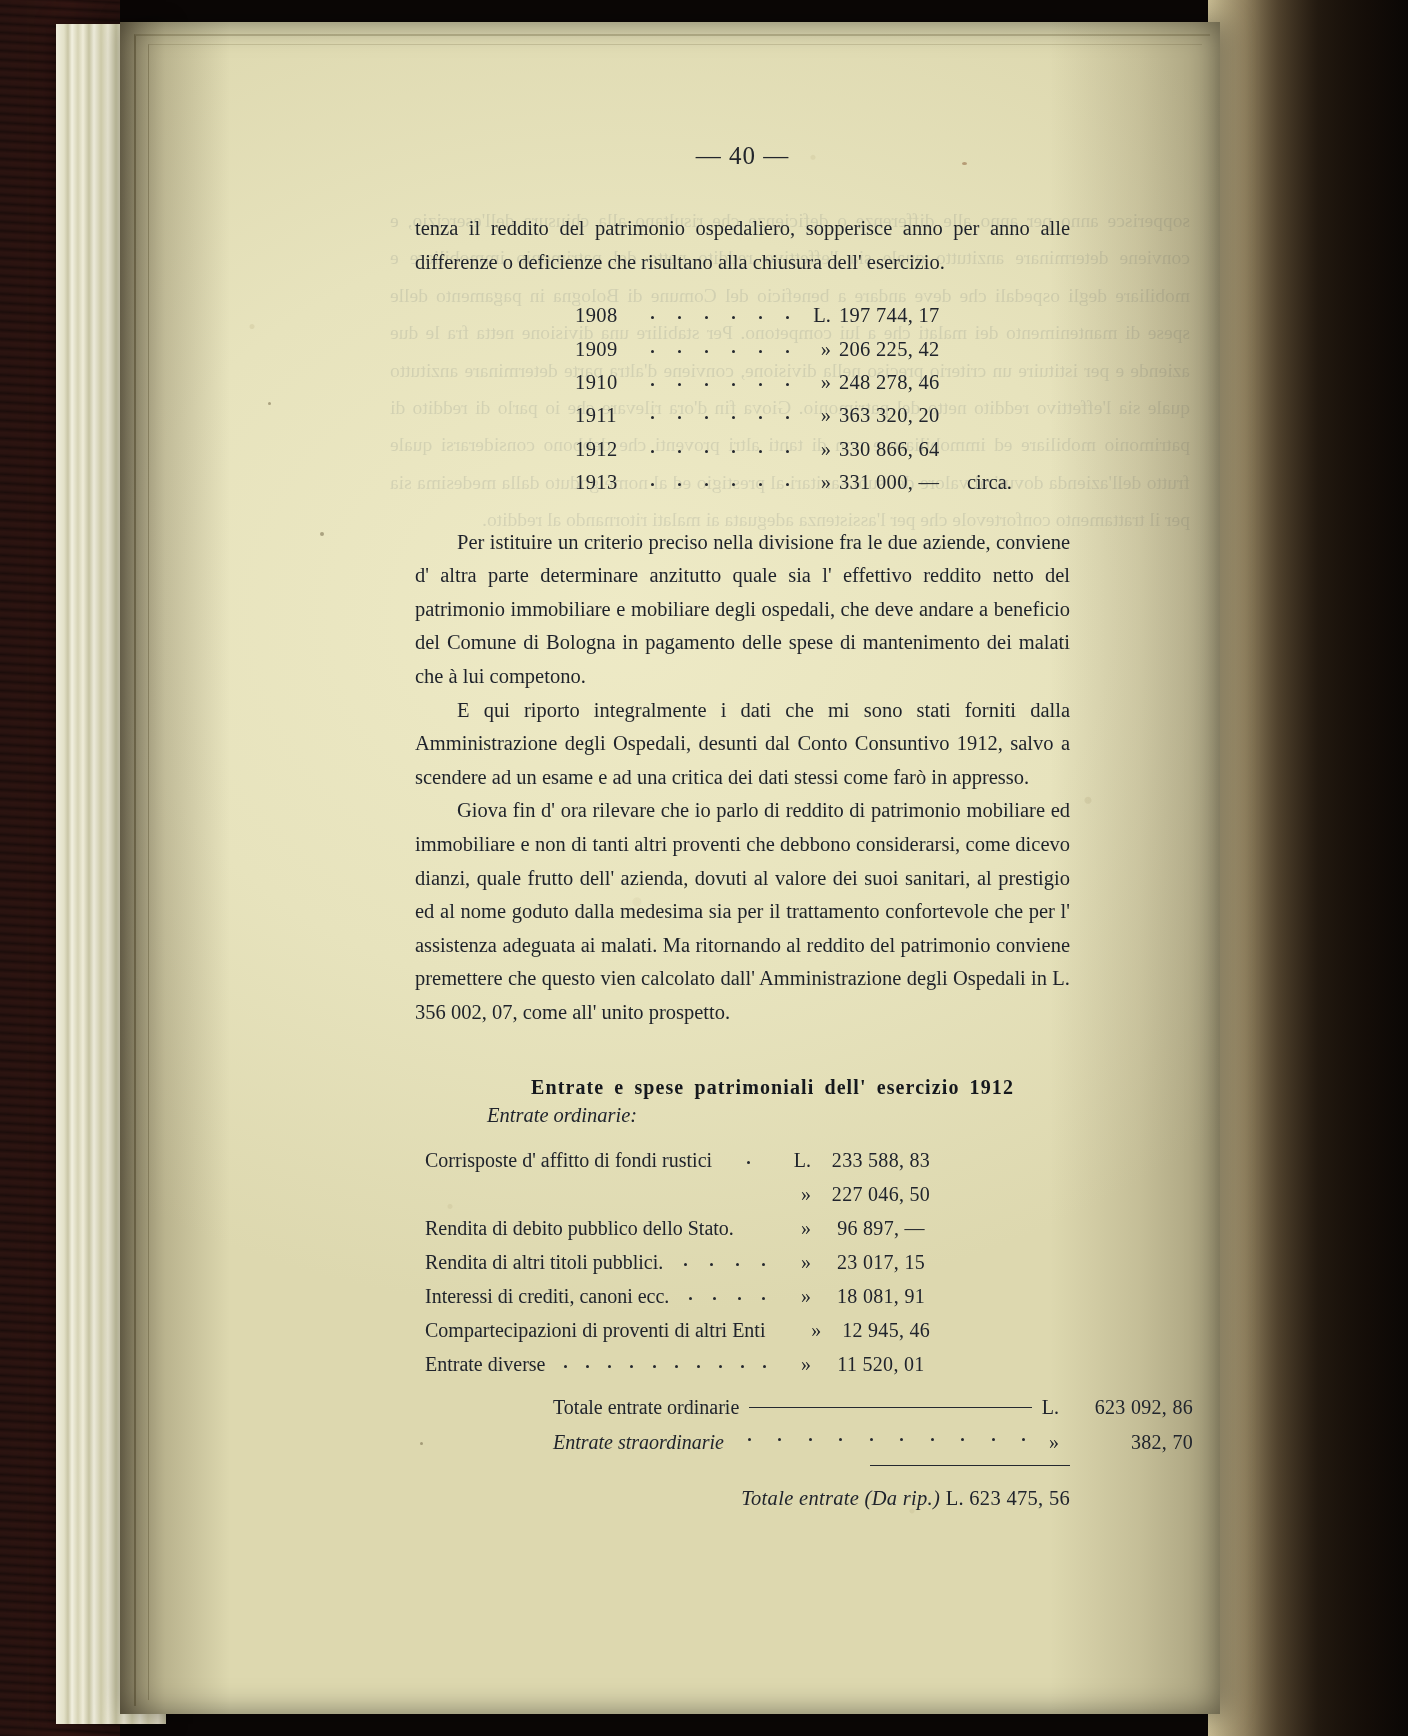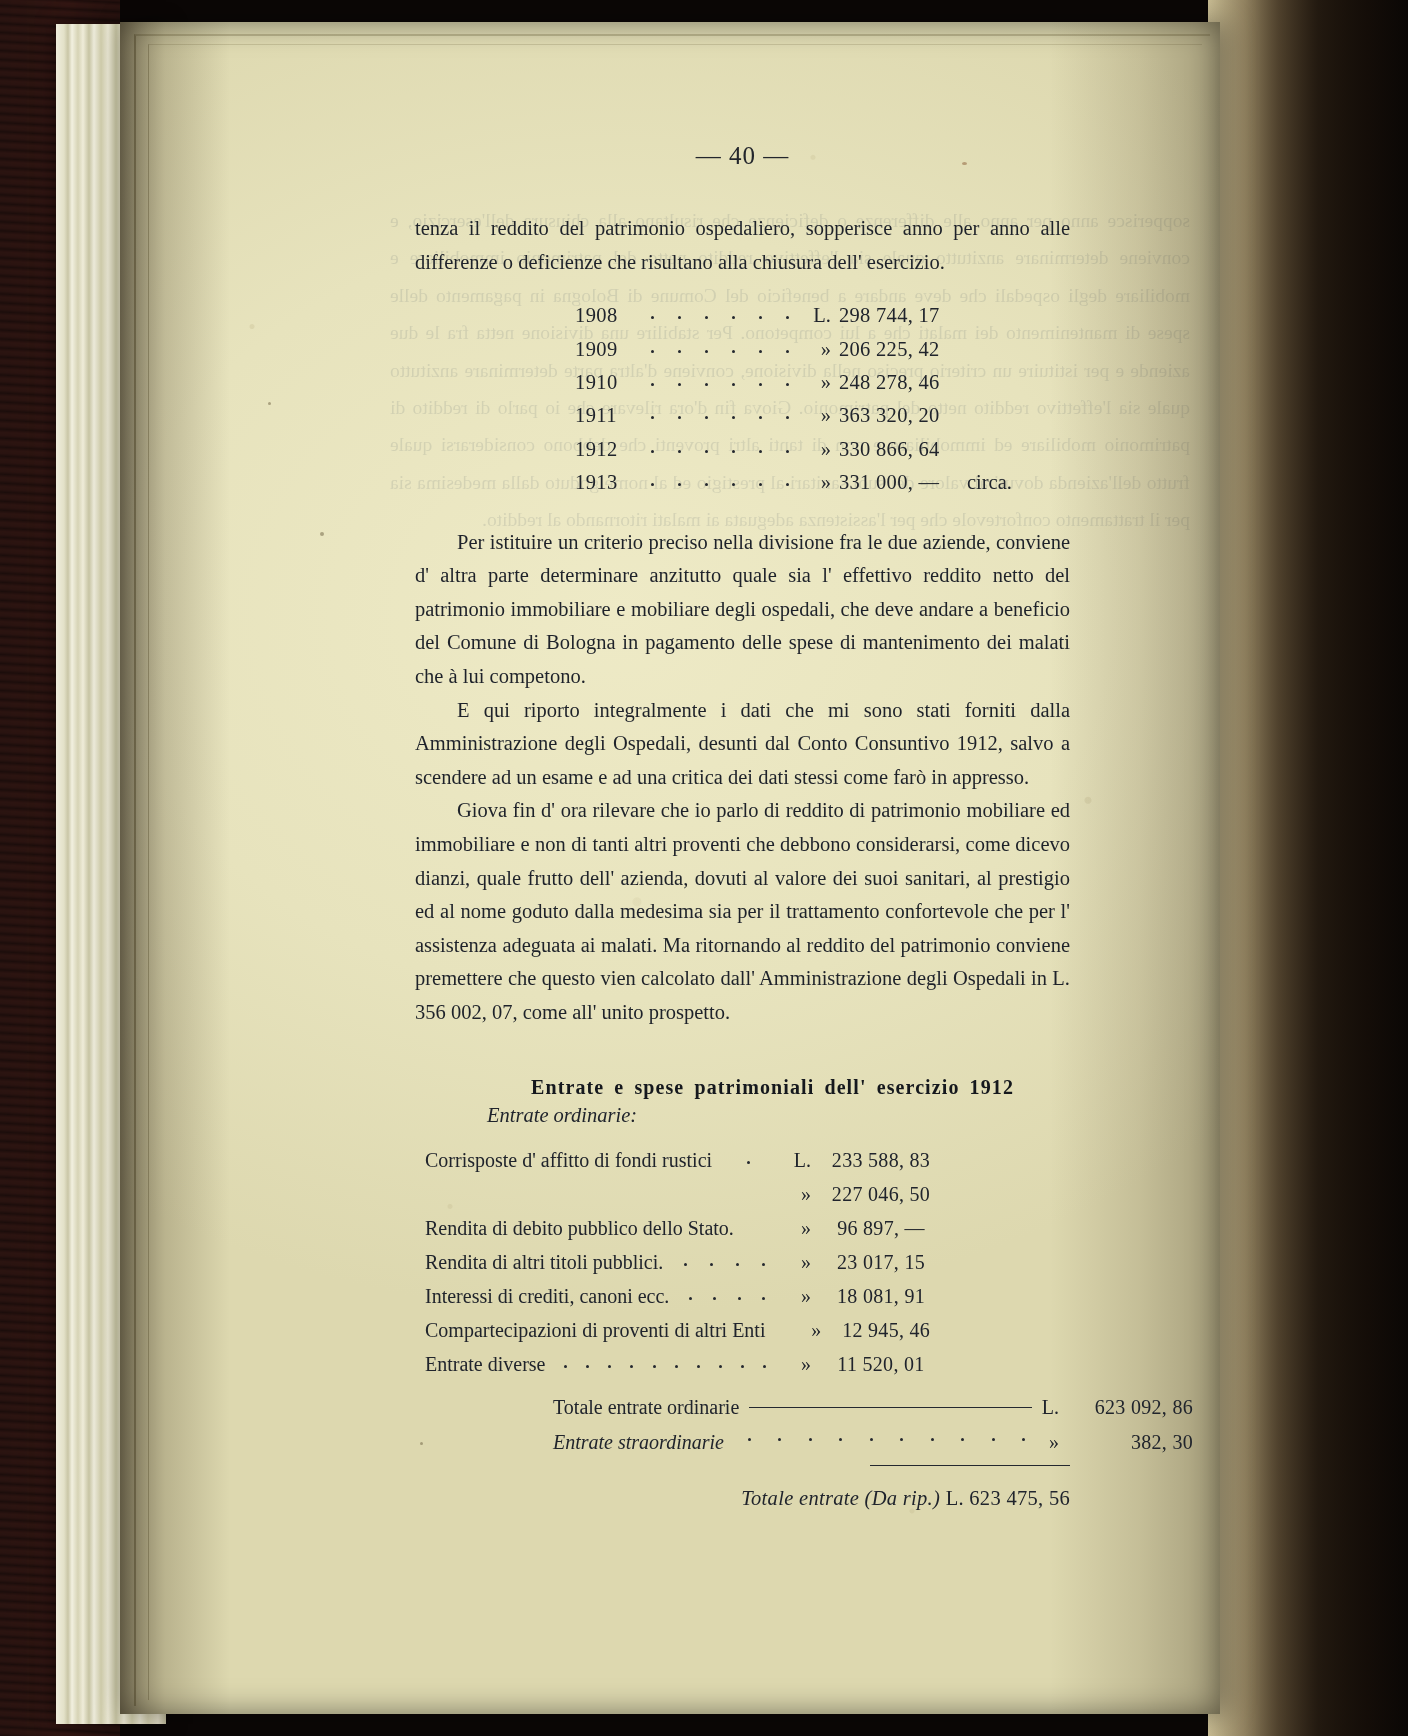--- a/index.html
+++ b/index.html
@@ -384,21 +384,21 @@
         <span class="yr">1908</span>
         <span class="leader">
             <span></span>
             <span></span>
             <span></span>
             <span></span>
             <span></span>
             <span></span>
           </span>
         <span class="cur">L.</span>
-        <span class="amt">298 744, 17</span>
+        <span class="amt">197 744, 17</span>
         <span class="note"></span>
       </div>
       <div class="year-row">
         <span class="yr">1909</span>
         <span class="leader">
             <span></span>
             <span></span>
             <span></span>
             <span></span>
             <span></span>
@@ -566,21 +566,21 @@
             <span></span>
             <span></span>
             <span></span>
             <span></span>
             <span></span>
             <span></span>
             <span></span>
             <span></span>
           </span>
         <span class="scur">»</span>
-        <span class="sval">382, 30</span>
+        <span class="sval">382, 70</span>
       </div>
 
       <div class="grand-sep"></div>
 
       <div class="grand-row">
         <span class="gi">Totale entrate</span>
         <span class="gi">(Da rip.)</span>
         <span>L.</span>
         <span>623 475, 56</span>
       </div>

